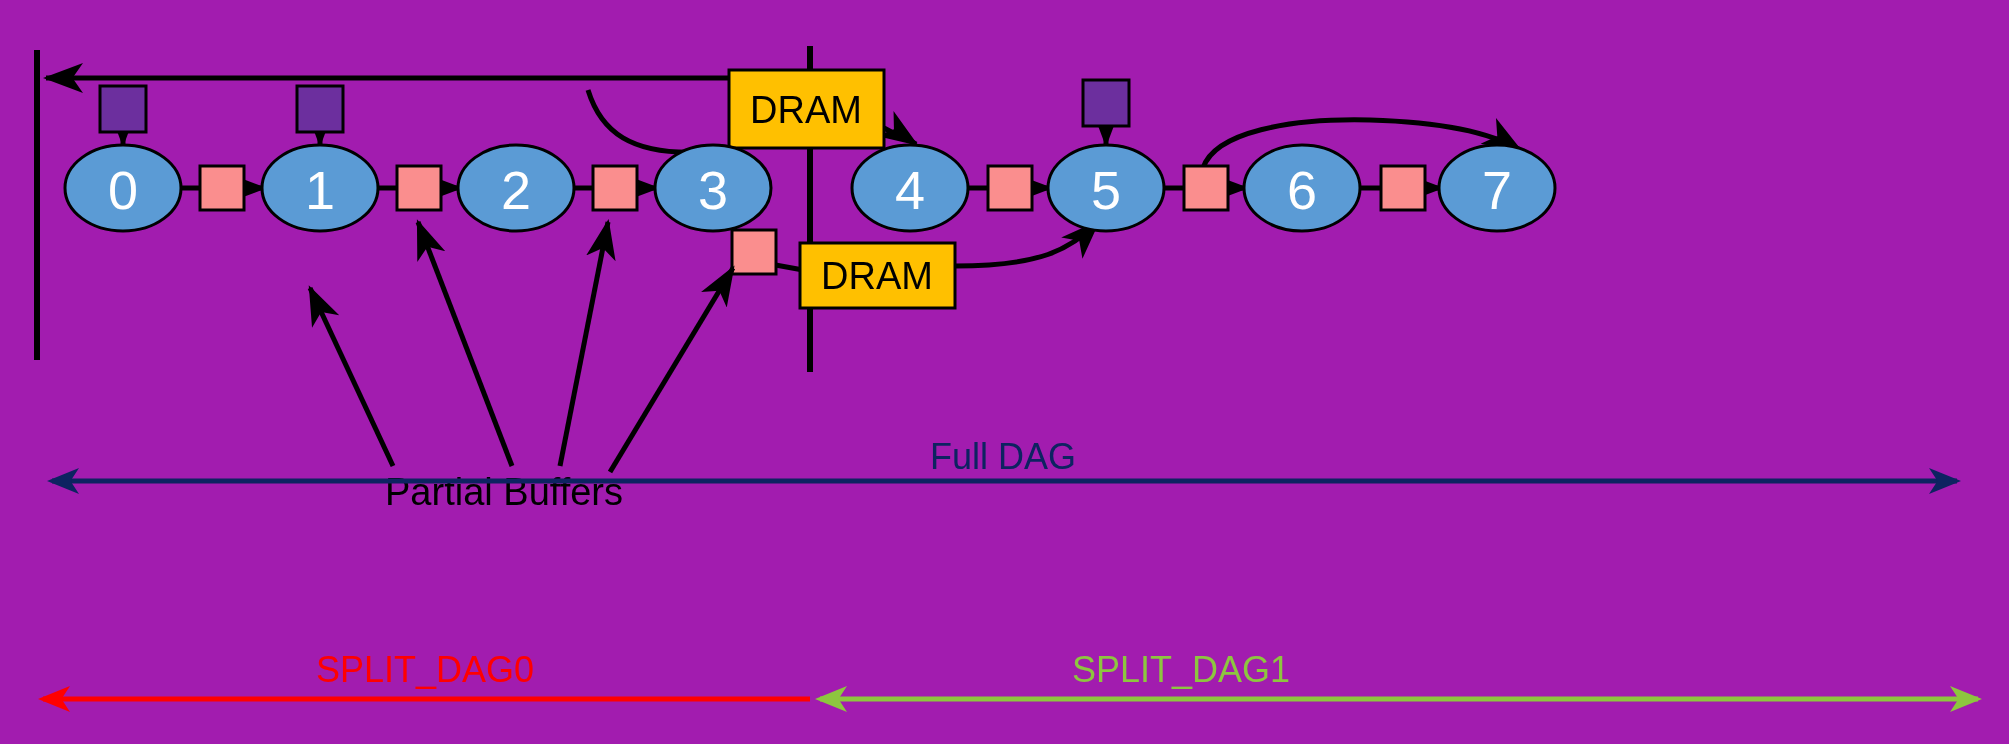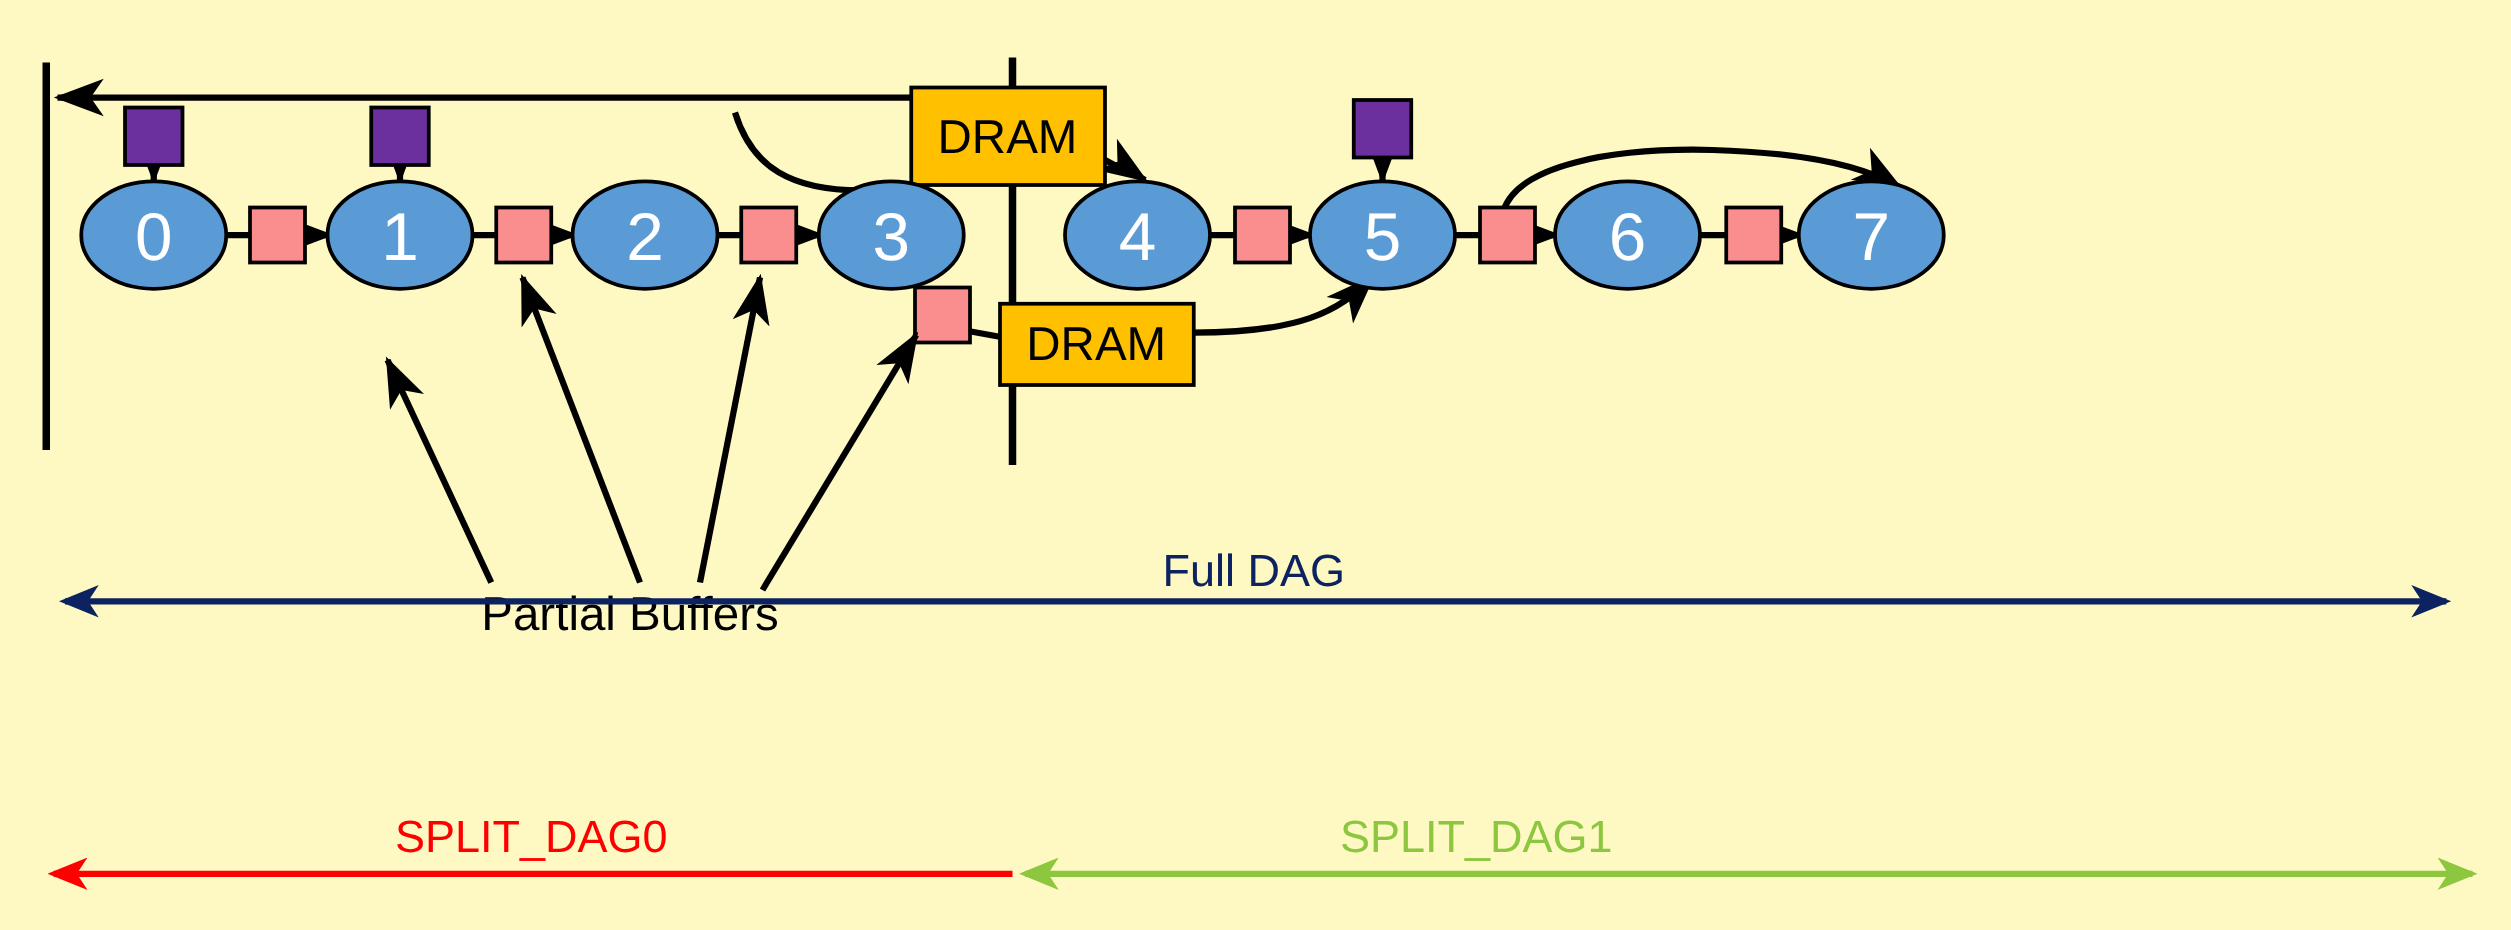--- a/index.html
+++ b/index.html
@@ -1,18 +1,18 @@
 <!DOCTYPE html>
 <html><head>
 <meta charset="utf-8">
 <style>
   html,body{margin:0;padding:0;background:#ffffff;}
   body{width:2009px;height:744px;overflow:hidden;
        font-family:"Liberation Sans","DejaVu Sans",sans-serif;}
-  #stage{position:relative;width:2009px;height:744px;background:#fef9c3;}
+  #stage{position:relative;width:2009px;height:744px;background:#a21caf;}
   svg#diagram{position:absolute;left:0;top:0;width:2009px;height:744px;display:block;}
   .node-label{font-family:"Liberation Sans","DejaVu Sans",sans-serif;
               font-size:54px;fill:#ffffff;text-anchor:middle;dominant-baseline:central;}
   .dram-label{font-family:"Liberation Sans","DejaVu Sans",sans-serif;
               font-size:38px;fill:#000000;text-anchor:middle;dominant-baseline:central;}
   .anno-label{font-family:"Liberation Sans","DejaVu Sans",sans-serif;
               font-size:38px;fill:#000000;text-anchor:middle;dominant-baseline:central;}
   .span-label{font-family:"Liberation Sans","DejaVu Sans",sans-serif;
               font-size:36px;text-anchor:middle;dominant-baseline:central;}
 </style>

